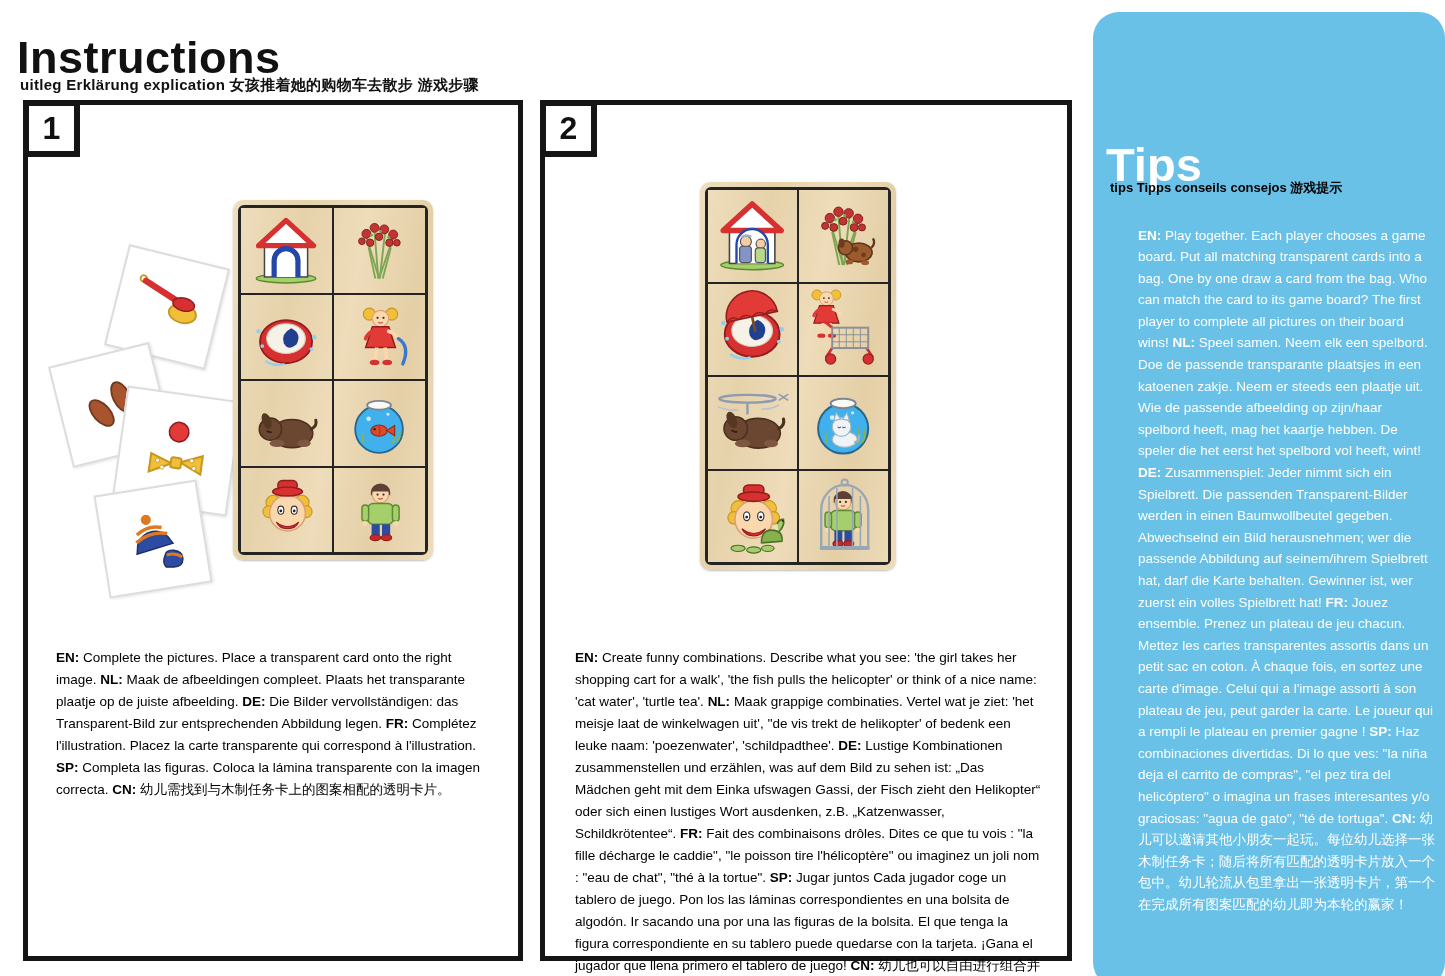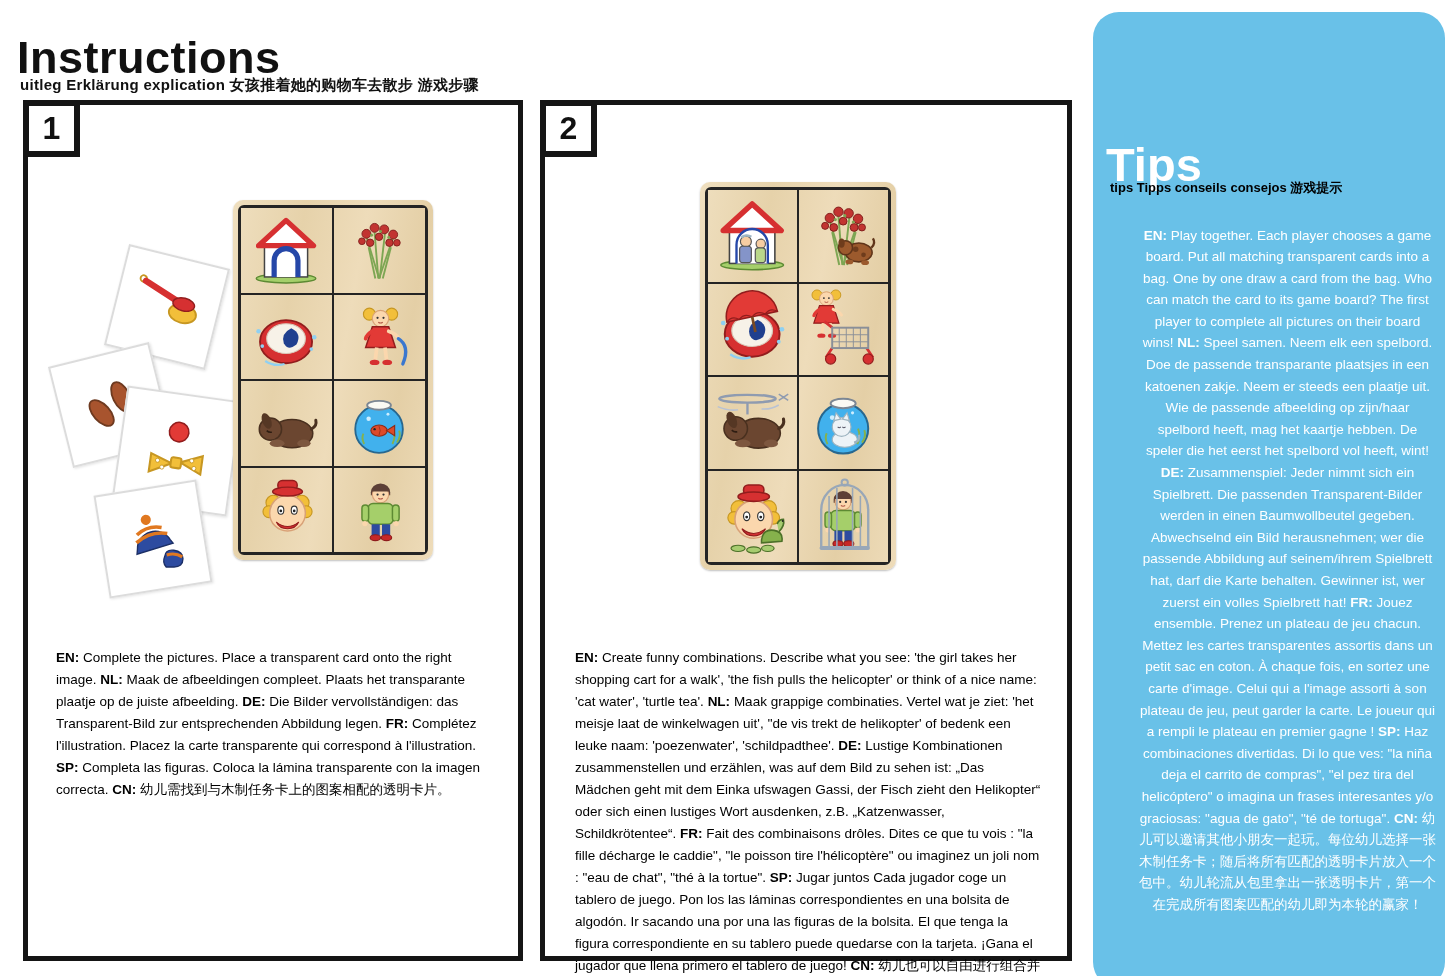--- a/index.html
+++ b/index.html
@@ -46,21 +46,21 @@
   .tcard3{left:48px;top:232px;transform:rotate(-9deg);}
 
   .instructions{position:absolute;top:528px;font-size:13.5px;line-height:22px;color:#000000;}
   #panel1 .instructions{left:28px;right:32px;}
   #panel2 .instructions{left:30px;right:24px;}
   .instructions b{font-weight:bold;}
 
   .sidebar{position:absolute;left:1093px;top:12px;width:352px;height:976px;border-radius:26px;}
   .tips-title{position:absolute;left:13px;top:90px;font-size:47px;font-weight:bold;color:#fff;line-height:1;}
   .tips-subtitle{position:absolute;left:17px;top:167px;font-size:13px;font-weight:bold;color:#000000;}
-  .tips-body{position:absolute;left:45px;top:199px;width:299px;font-size:13.5px;line-height:21.6px;color:#fff;text-align:center;}
+  .tips-body{position:absolute;left:45px;top:199px;width:299px;font-size:13.5px;line-height:21.6px;color:#fff;}
   .tips-body b{font-weight:bold;}
 </style>
 </head>
 <body>
 
 <h1 class="page-title">Instructions</h1>
 <div class="page-subtitle">uitleg Erklärung explication 女孩推着她的购物车去散步 游戏步骤</div>
 
 <section class="panel" id="panel1">
   <div class="badge">1</div>

